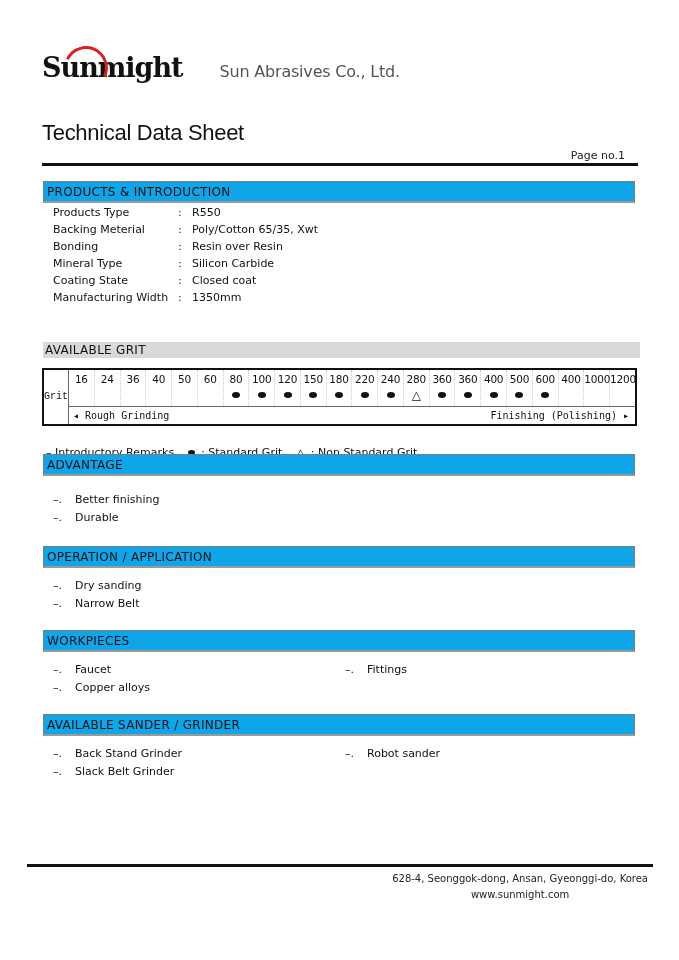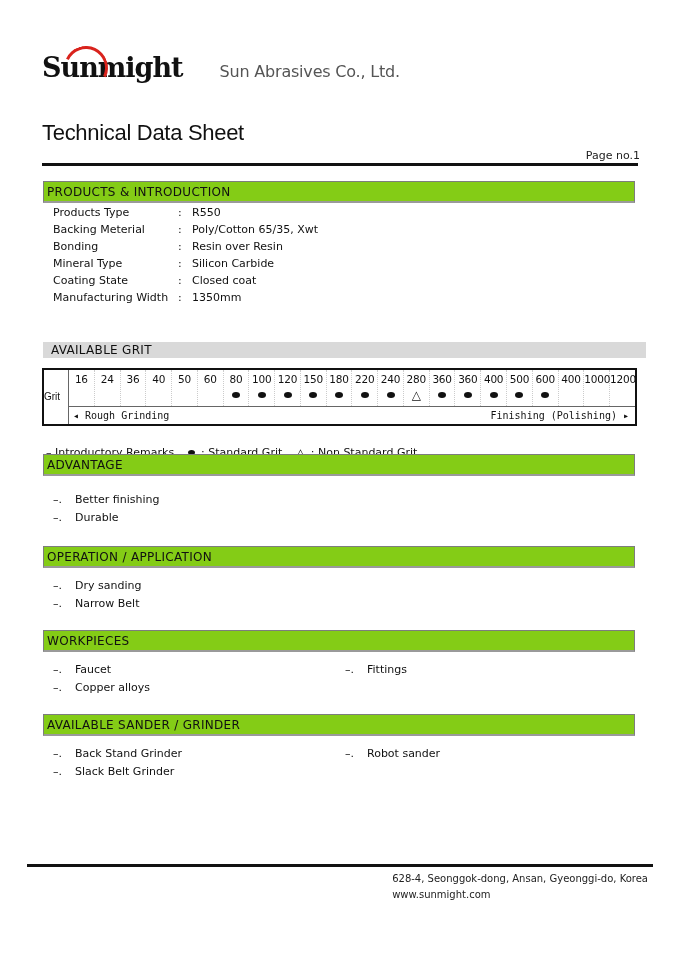--- a/index.html
+++ b/index.html
@@ -7,35 +7,35 @@
     .abs { position: absolute; }
 
     
     .logo { left: 42px; top: 52px; height: 36px; display: flex; align-items: baseline; gap: 31px; }
     .logo-brand { font-family: "DejaVu Serif", serif; font-weight: bold; font-size: 27px; letter-spacing: -1px; color: #111; position: relative; }
     .logo-arc { position: absolute; left: 22px; top: -6px; width: 38px; height: 38px; border: 3px solid #d9231d; border-radius: 50%; border-bottom-color: transparent; border-left-color: transparent; transform: rotate(-20deg); }
     .logo-company { font-family: "DejaVu Sans", sans-serif; font-size: 16px; color: #555; margin-left: 6px; letter-spacing: -0.2px; }
 
     
     .title { left: 42px; top: 120px; font-family: "Liberation Sans", sans-serif; font-size: 22px; color: #111; letter-spacing: -0.3px; }
-    .page-no { right: 39px; top: 149px; font-size: 11px; color: #222; }
+    .page-no { right: 54px; top: 149px; font-size: 11px; color: #222; }
     .title-rule { left: 42px; top: 163px; width: 596px; height: 3px; background: #111; }
 
     
-    .sec-head { left: 43px; width: 592px; height: 22px; background: #84cc16; border: 1px solid #7d7d7d; border-bottom: 2px solid #9a9a9a; box-sizing: border-box; font-size: 12px; line-height: 20px; padding-left: 3px; color: #111; letter-spacing: 0.3px; }
-    .sec-head-flat { left: 43px; width: 595px; height: 16px; background: #d9d9d9; font-size: 12px; line-height: 16px; padding-left: 8px; color: #111; letter-spacing: 0.3px; }
+    .sec-head { left: 43px; width: 592px; height: 22px; background: #0ea5e9; border: 1px solid #7d7d7d; border-bottom: 2px solid #9a9a9a; box-sizing: border-box; font-size: 12px; line-height: 20px; padding-left: 3px; color: #111; letter-spacing: 0.3px; }
+    .sec-head-flat { left: 43px; width: 595px; height: 16px; background: #d9d9d9; font-size: 12px; line-height: 16px; padding-left: 2px; color: #111; letter-spacing: 0.3px; }
 
     
     .info-row { left: 53px; font-size: 11px; height: 17px; line-height: 17px; display: flex; }
     .info-label { width: 125px; }
     .info-colon { width: 14px; }
 
     
     .grit-table { left: 42px; top: 368px; width: 595px; height: 58px; border: 2px solid #111; box-sizing: border-box; }
-    .grit-label-cell { position: absolute; left: 0; top: 0; width: 24px; height: 54px; border-right: 1px solid #666; font-family: Liberation Sans, sans-serif; font-size: 10px; line-height: 54px; text-align: left; padding-left: 0px; }
+    .grit-label-cell { position: absolute; left: 0; top: 0; width: 24px; height: 54px; border-right: 1px solid #666; font-family: Liberation Mono, monospace; font-size: 10px; line-height: 54px; text-align: left; padding-left: 0px; }
     .grit-cols { position: absolute; left: 25px; top: 0; right: 0; height: 36px; display: flex; border-bottom: 1px solid #666; }
     .grit-col { flex: 1 1 0; border-right: 1px dotted #ccc; position: relative; text-align: center; font-size: 10.5px; }
     .grit-col:last-child { border-right: none; }
     .grit-num { position: absolute; left: 0; right: 0; top: 3px; letter-spacing: -0.2px; }
     .grit-mark { position: absolute; left: 0; right: 0; top: 19px; font-size: 10px; line-height: 12px; }
     .dot { display: inline-block; width: 8px; height: 6px; background: #111; border-radius: 50%; }
     .tri { display: inline-block; font-size: 12px; line-height: 12px; }
     .grit-range { position: absolute; left: 25px; right: 0; top: 37px; height: 17px; font-family: "DejaVu Sans Mono", monospace; font-size: 10px; line-height: 17px; }
     .range-left { position: absolute; left: 4px; }
     .range-right { position: absolute; right: 6px; }
@@ -45,21 +45,21 @@
     .legend .item { display: flex; align-items: center; margin-right: 14px; }
     .legend .dot { width: 7px; height: 5px; margin-right: 6px; }
     .legend .tri { margin-right: 6px; font-size: 11px; }
 
     
     .bullet { font-size: 11px; height: 18px; line-height: 18px; display: flex; }
     .bullet-mark { width: 22px; }
 
     
     .footer-rule { left: 27px; top: 864px; width: 626px; height: 3px; background: #111; }
-    .footer-addr { right: 31px; top: 871px; font-size: 10px; color: #222; text-align: left; line-height: 16px; }
+    .footer-addr { right: 31px; top: 871px; font-size: 10px; color: #222; text-align: center; line-height: 16px; }
   </style>
 </head>
 <body>
 
 <div class="abs logo">
   <span class="logo-brand">
     <span class="logo-arc"></span>
     <span>Sunmight</span>
   </span>
   <span class="logo-company">Sun Abrasives Co., Ltd.</span>

